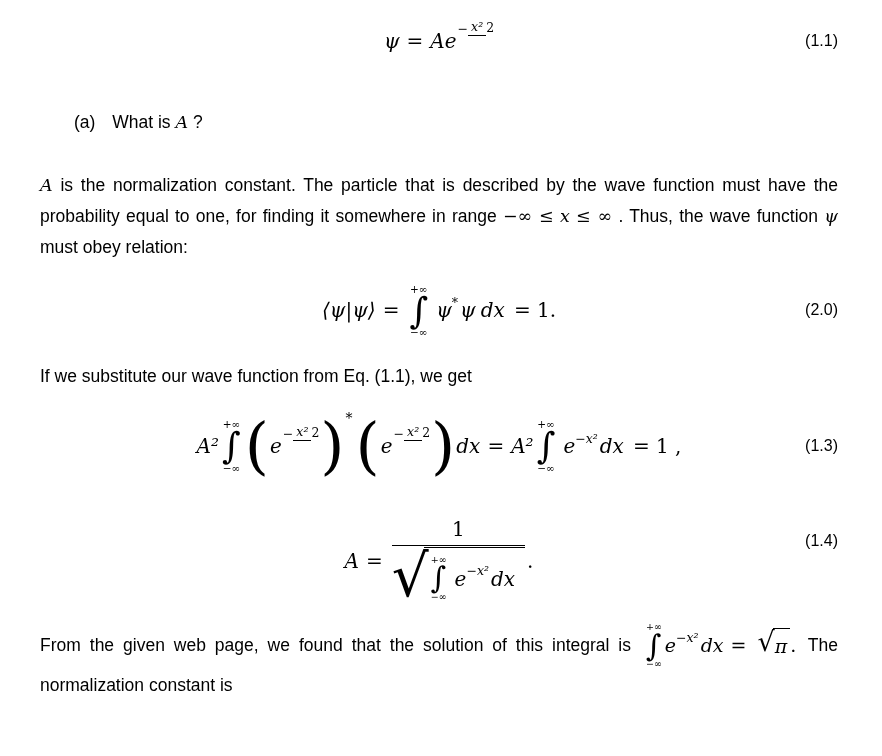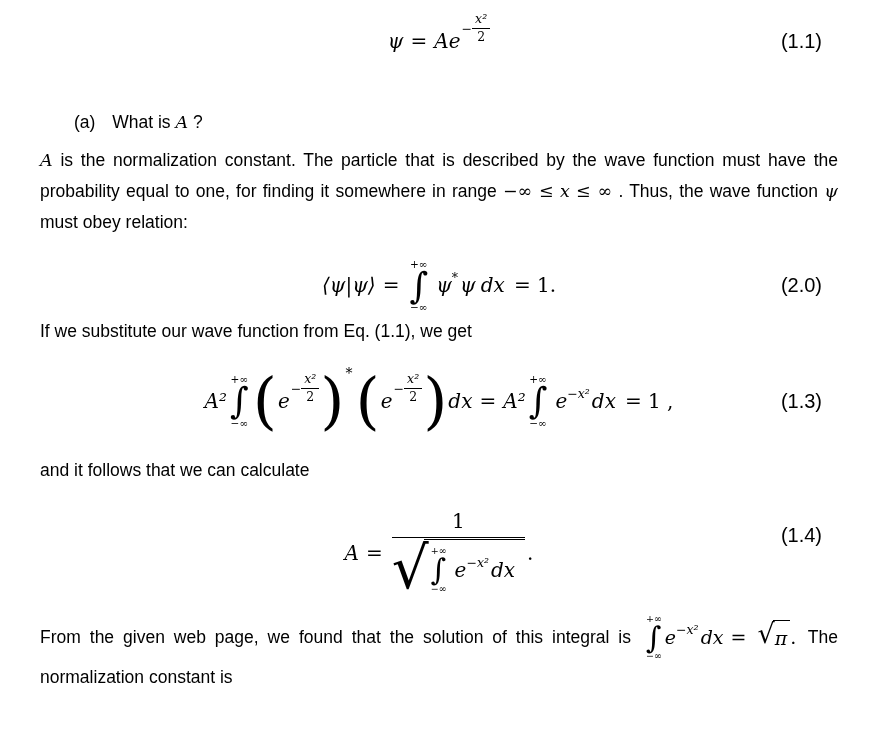--- a/index.html
+++ b/index.html
@@ -16,40 +16,40 @@
   .para { text-align: justify; line-height: 1.78; margin: 0; }
   .heading { margin-top: 40px; padding-left: 34px; }
   .heading .marker { margin-right: 12px; }
   .plainline { line-height: 1.3; }
   .mathtxt { font-family: "DejaVu Serif", serif; }
   .it { font-family: "DejaVu Serif", serif; font-style: italic; }
 
   
   .eq-row { position: relative; display: flex; justify-content: center; align-items: center; }
   .eq-number {
-    position: absolute; right: 16px; top: 50%; transform: translateY(-50%);
-    font-family: "Liberation Sans", sans-serif; font-size: 20px;
+    position: absolute; right: 0; top: 50%; transform: translateY(-50%);
+    font-family: "Liberation Sans", sans-serif; font-size: 16px;
   }
   .eq-number.high { top: 26px; transform: none; }
 
   
   .math { font-family: "DejaVu Serif", serif; font-size: 20px; display: inline-flex; align-items: center; white-space: nowrap; }
   .rel  { margin: 0 7px; }
   .rel2 { margin-left: 9px; }
   .gap-s { margin-left: 5px; }
 
   
   .bigint { display: inline-flex; flex-direction: column; align-items: center; line-height: 1; margin: 0 3px; }
   .bigint .lim   { font-size: 10.5px; line-height: 1.15; font-style: normal; }
   .bigint .glyph { font-size: 36px; line-height: 0.88; font-style: normal; }
   .bigint.sm .lim   { font-size: 9.5px; }
   .bigint.sm .glyph { font-size: 30px; }
 
   
-  .frac { display: inline-flex; flex-direction: column; align-items: center; line-height: 1.15; }
+  .frac { display: inline-flex; align-items: center; line-height: 1.15; }
   .frac .fnum { border-bottom: 1px solid #000; padding: 0 3px 1px; }
   .frac .fden { padding-top: 1px; }
 
   
   .supgroup { display: inline-flex; align-items: center; font-size: 12.5px; transform: translateY(-13px); margin-left: 1px; }
 
   
   .fsup { font-size: 12.5px; transform: translateY(-8px); margin-right: 2px; }
 
   
@@ -67,23 +67,23 @@
   .sqrt .radicand { border-top: 1.3px solid #000; padding: 4px 10px 0 4px; display: inline-flex; align-items: center; }
 
   
   .imath { font-family: "DejaVu Serif", serif; font-size: 19px; display: inline-flex; align-items: center; vertical-align: middle; white-space: nowrap; margin: 0 3px; }
   .sqrt-in { display: inline-flex; align-items: stretch; margin-left: 4px; }
   .sqrt-in .rad { font-size: 27px; line-height: 1; font-style: normal; align-self: flex-start; margin-right: -2px; }
   .sqrt-in .radicand { border-top: 1.2px solid #000; padding: 1px 3px 0 2px; }
 
   
   .row-eq11 { height: 62px; }
-  .p-intro  { margin-top: 12px; }
+  .p-intro  { margin-top: 37px; }
   .row-eq12 { height: 70px; margin-top: 12px; }
-  .l-subst  { }
+  .l-subst  { margin-top: 20px; }
   .row-eq13 { height: 88px; margin-top: 14px; }
   .l-follow { margin-top: 14px; }
   .row-eq14 { height: 110px; margin-top: 16px; }
   .p-close  { margin-top: 6px; }
 </style>
 </head>
 <body>
 
 <div class="page">
 
@@ -179,21 +179,20 @@
         <span class="lim">−∞</span>
       </span>
       <span class="it gap-s">e</span>
       <span class="fsup it">−x²</span>
       <span class="it">dx</span>
       <span class="rel2">= 1 ,</span>
     </span>
     <span class="eq-number">(1.3)</span>
   </div>
 
-  <p class="para plainline l-follow">and it follows that we can calculate</p>
 
   <div class="eq-row row-eq14">
     <span class="math">
       <span class="it">A</span>
       <span class="rel">=</span>
       <span class="bigfrac">
         <span class="bf-num">1</span>
         <span class="bf-den">
           <span class="sqrt">
             <span class="rad">√</span>

